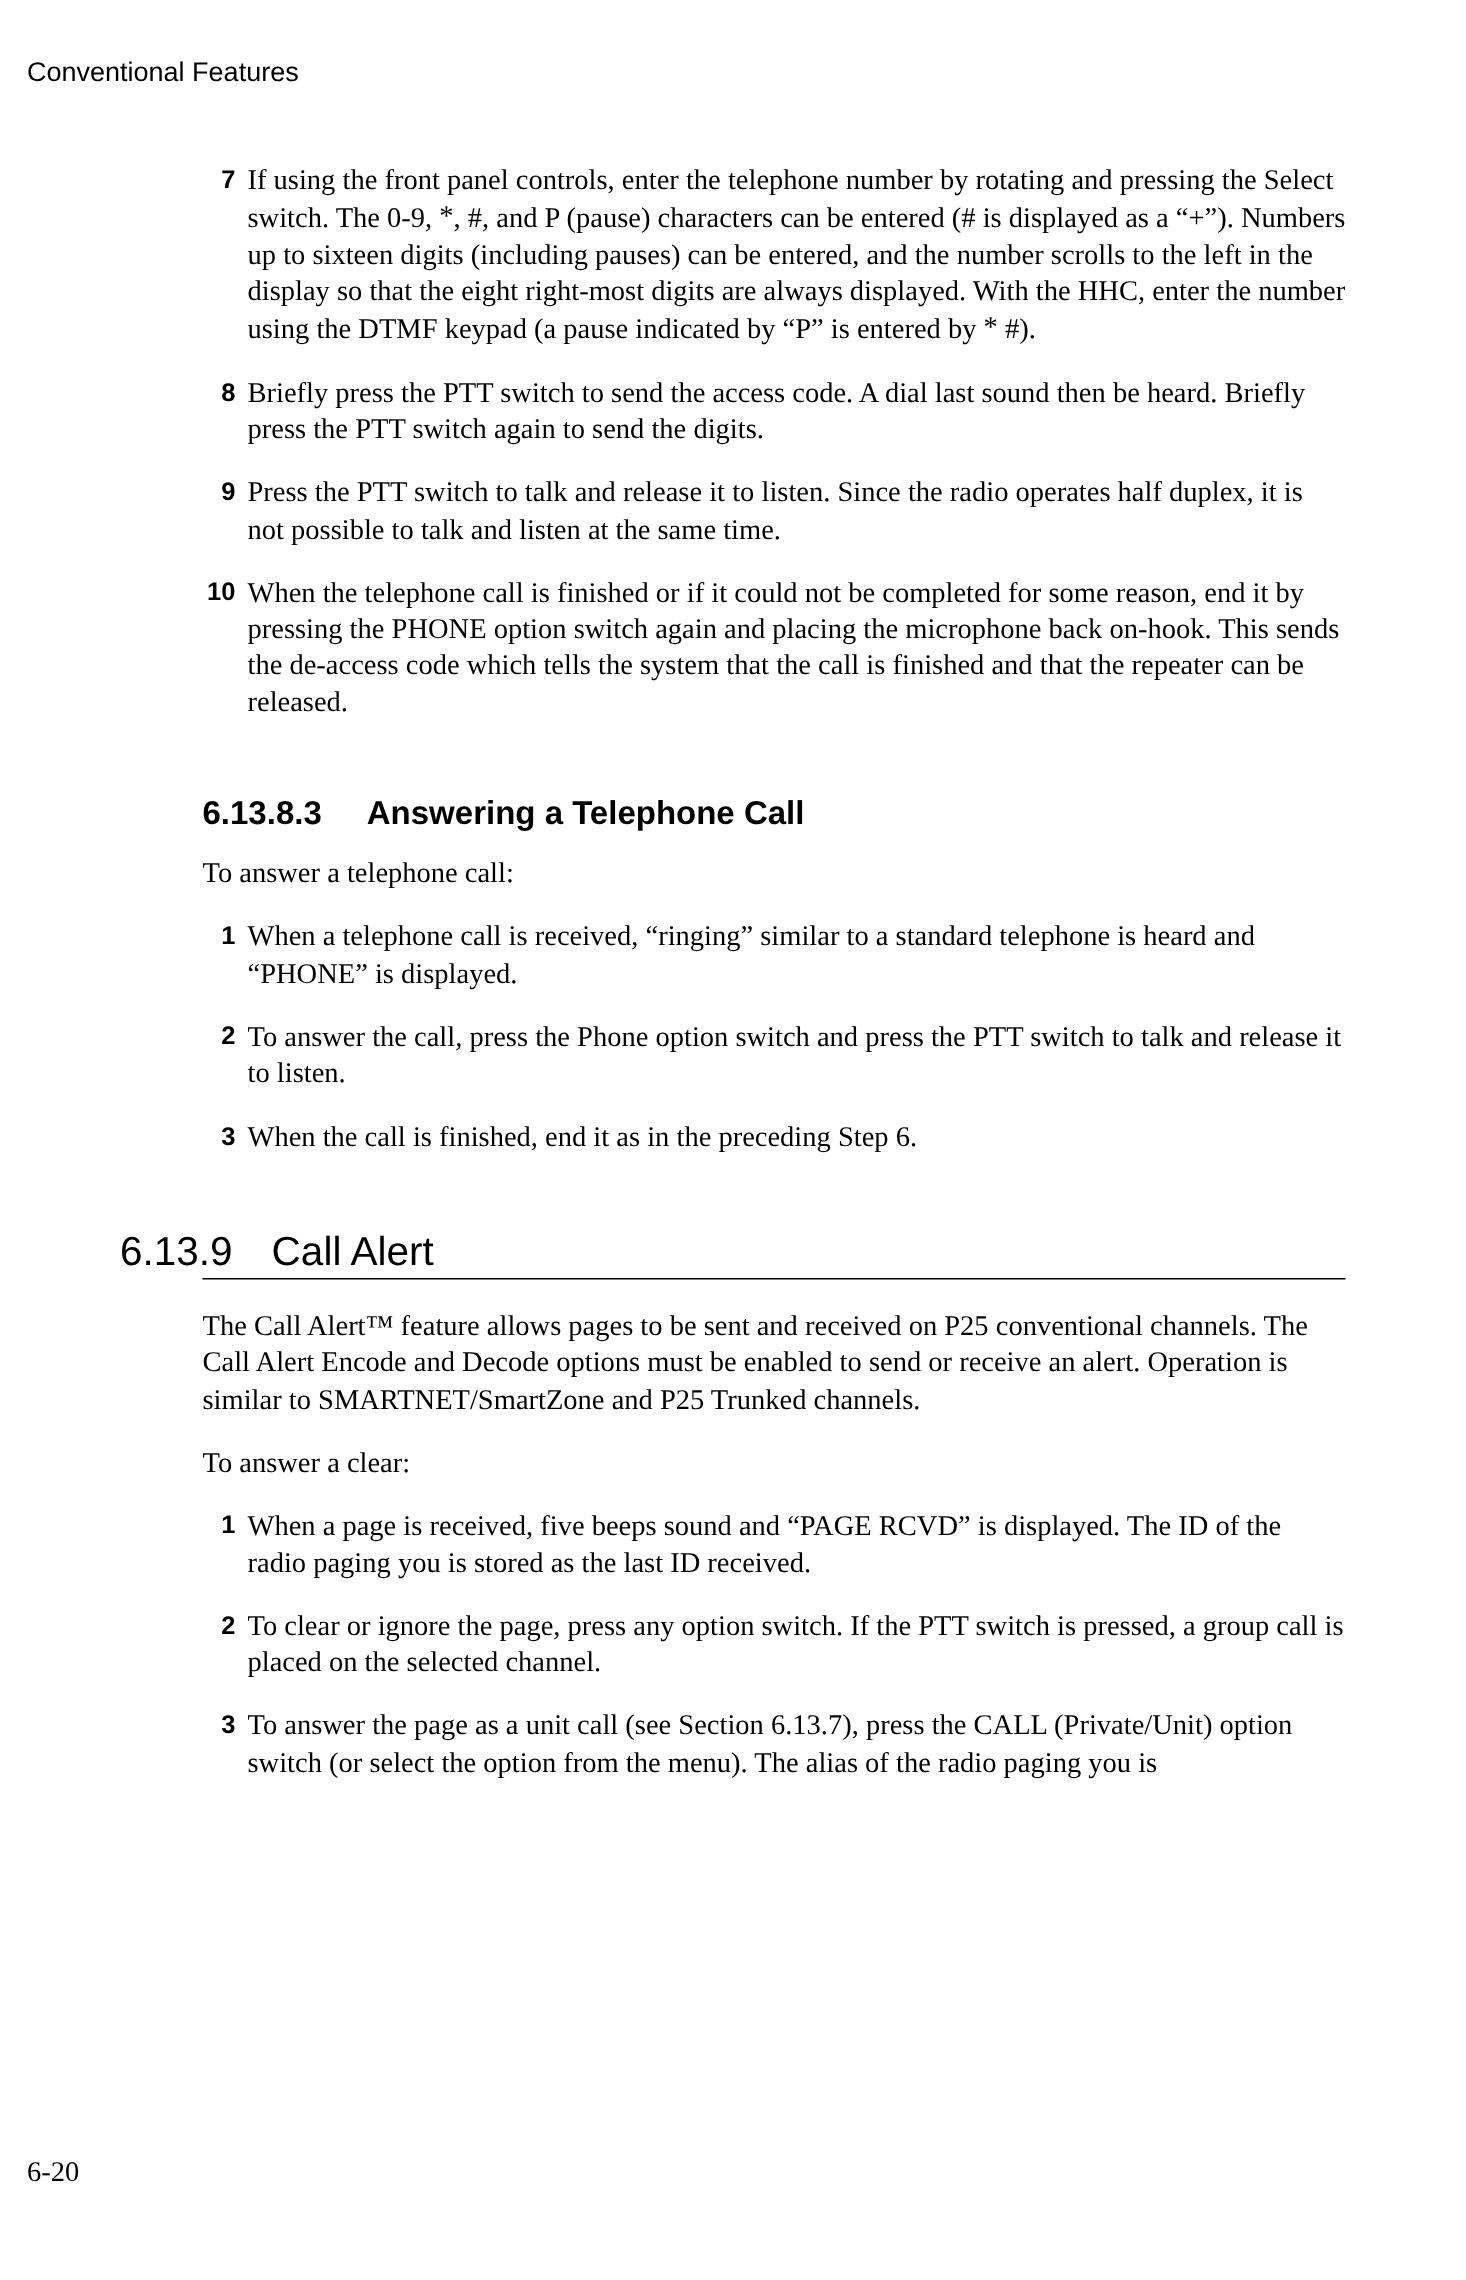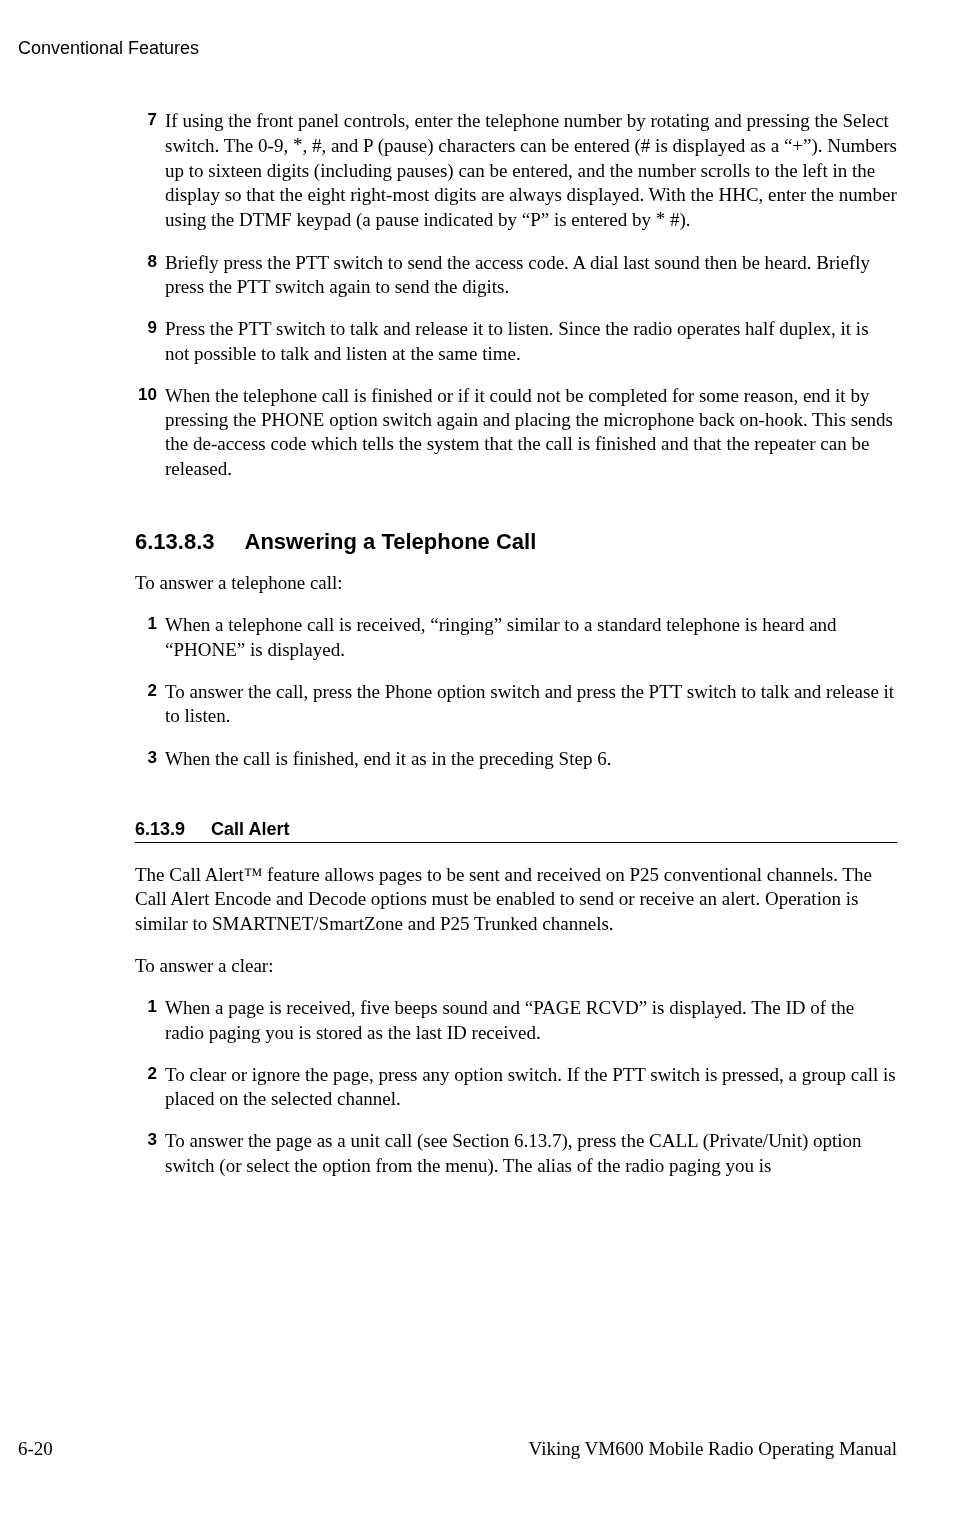--- a/index.html
+++ b/index.html
@@ -48,25 +48,24 @@
     margin-top: 48px;
     margin-bottom: 16px;
     margin-left: 55px;
   }
   .section-heading .secnum {
     display: inline-block;
     margin-right: 30px;
   }
   .section-heading-big {
     font-family: Arial, Helvetica, sans-serif;
-    font-weight: bold;
-    font-size: 18px;
+    font-weight: normal;
+    font-size: 27px;
     margin-top: 48px;
     margin-bottom: 2px;
-    margin-left: 55px;
   }
   .section-heading-big .secnum {
     display: inline-block;
     margin-right: 26px;
   }
   .hr {
     border: none;
     border-top: 1px solid #000;
     margin-left: 55px;
     margin-bottom: 20px;
@@ -152,14 +151,13 @@
   <div class="txt">To clear or ignore the page, press any option switch. If the PTT switch is pressed, a group call is placed on the selected channel.</div>
 </div>
 
 <div class="numbered-item">
   <div class="num">3</div>
   <div class="txt">To answer the page as a unit call (see Section 6.13.7), press the CALL (Private/Unit) option switch (or select the option from the menu). The alias of the radio paging you is</div>
 </div>
 
 <div class="footer">
   <span>6-20</span>
-  <span>Viking VM600 Mobile Radio Operating Manual</span>
 </div>
 
 </body></html>

